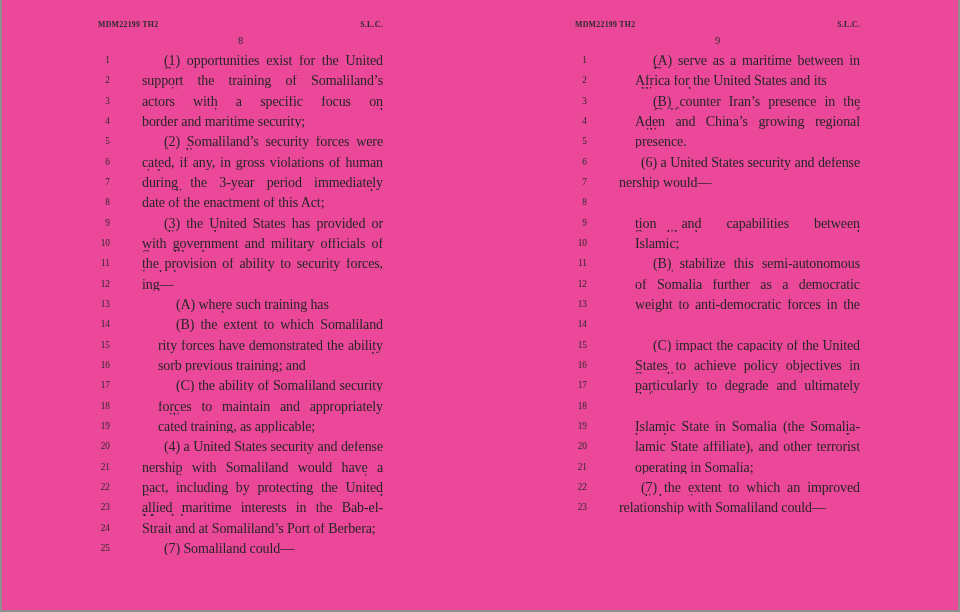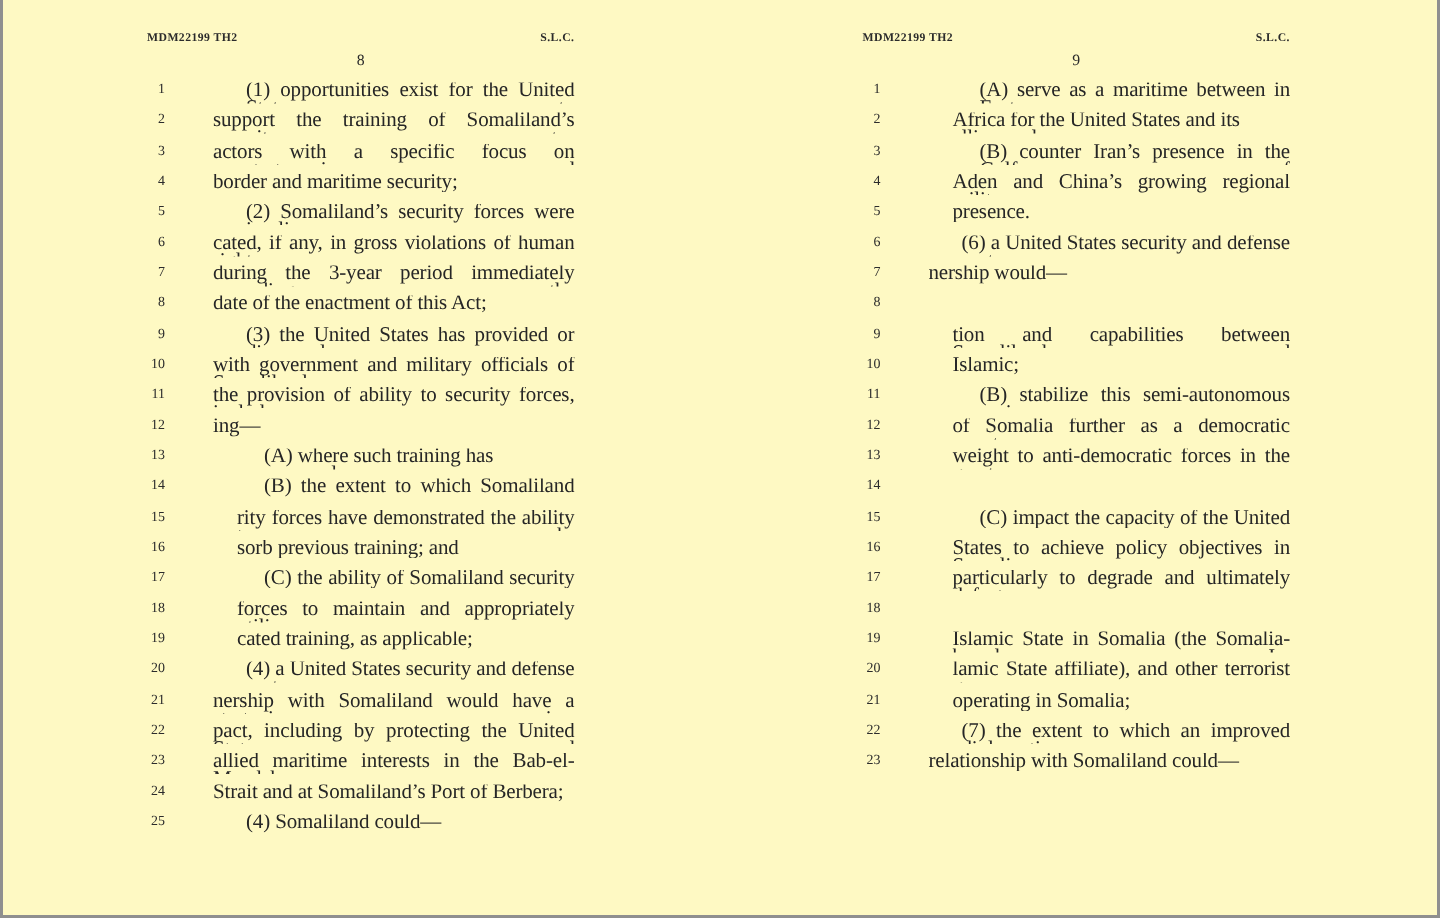--- a/index.html
+++ b/index.html
@@ -10,21 +10,21 @@
     color: #232323;
     overflow: hidden;
     position: relative;
   }
   .viewport {
     position: absolute; inset: 0;
     border-left: 2px solid #8f8f8f;
     border-right: 2px solid #8f8f8f;
     border-bottom: 2px solid #8f8f8f;
     box-sizing: border-box;
-    background: #fef9c3;
+    background: #ec4899;
   }
   .page {
     position: absolute;
     top: 0; height: 612px; width: 285px;
   }
   .page.p0 { left: 96px; }
   .page.p1 { left: 573px; }
   .page-header {
     position: absolute; top: 20px; left: 0; right: 0;
     display: flex; justify-content: space-between;
@@ -158,21 +158,21 @@
         <div class="line">
           <span class="ln">23</span>
           <div class="txt ind-pc just">allied maritime interests in the Bab-el-Mandeb</div>
         </div>
         <div class="line">
           <span class="ln">24</span>
           <div class="txt ind-pc">Strait and at Somaliland’s Port of Berbera;</div>
         </div>
         <div class="line">
           <span class="ln">25</span>
-          <div class="txt ind-pf">(4) Somaliland could—</div>
+          <div class="txt ind-pf">(7) Somaliland could—</div>
         </div>
       </div>
   </section>
 
   <section class="page p1">
     <div class="page-header">
       <span>MDM22199 TH2</span>
       <span>S.L.C.</span>
     </div>
     <div class="page-num">9</div>

